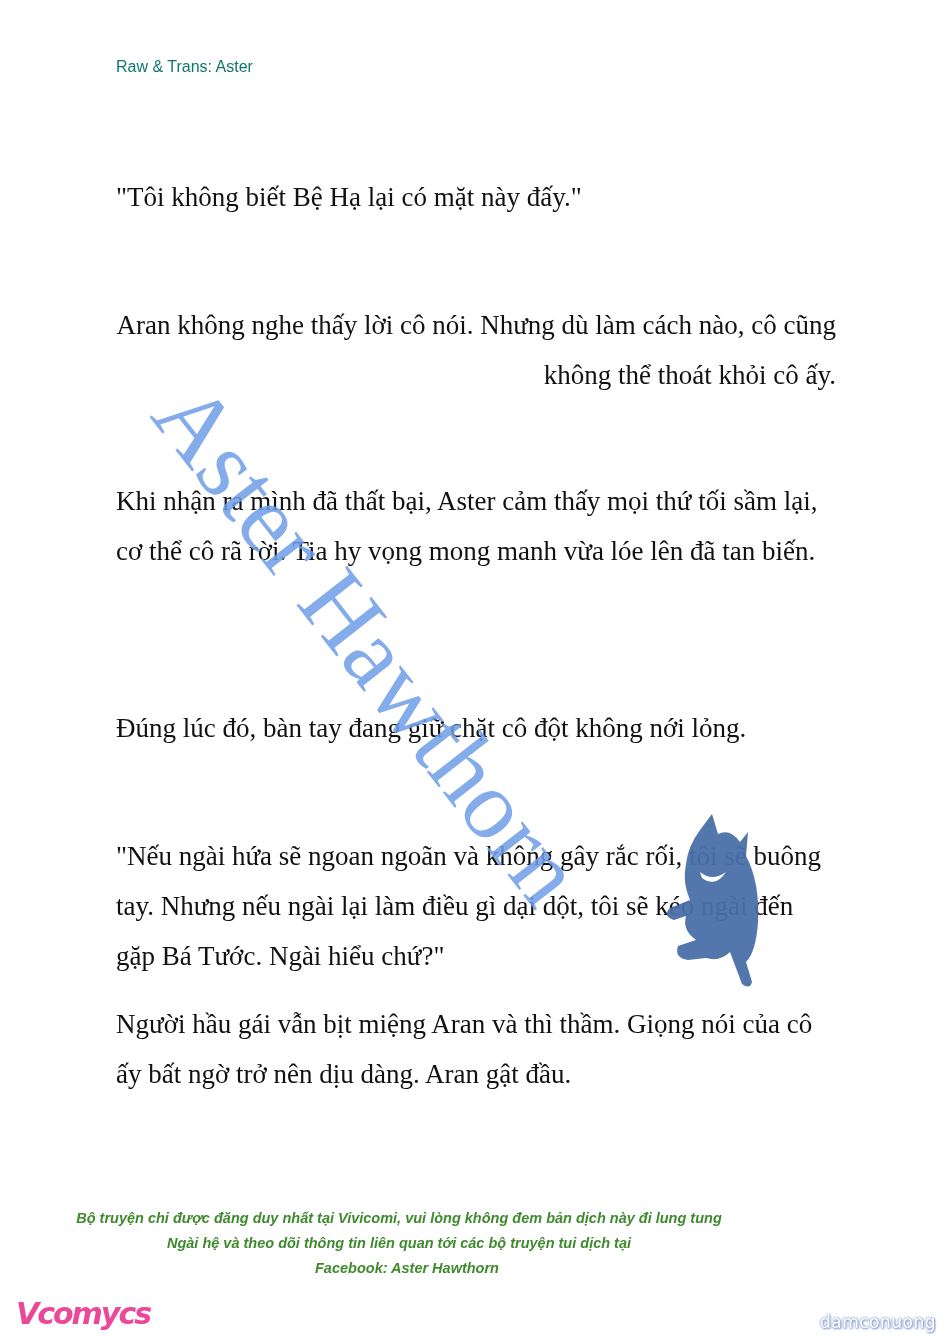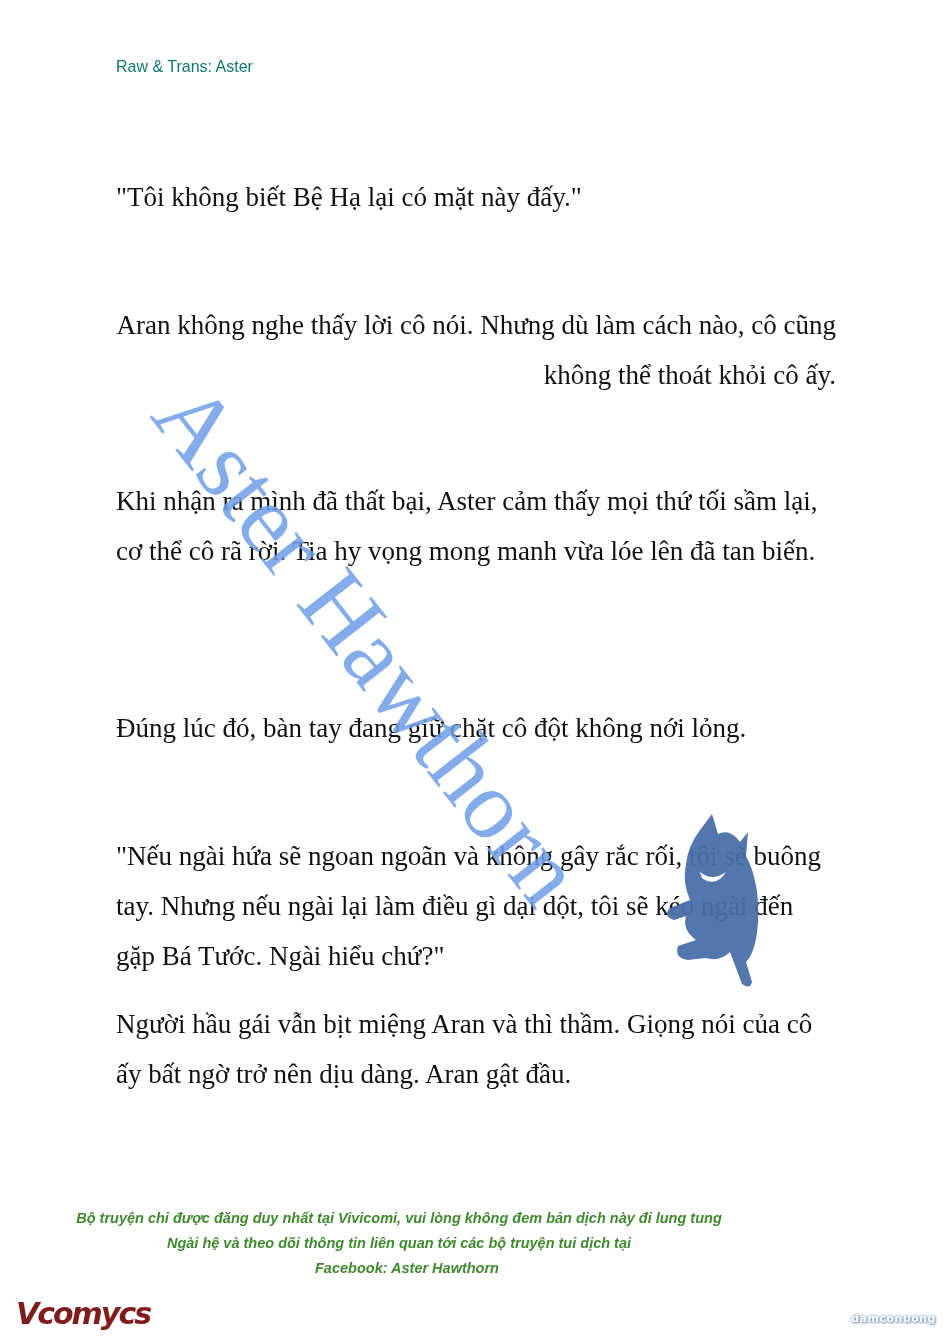--- a/index.html
+++ b/index.html
@@ -27,28 +27,27 @@
     }
     .cat { position: absolute; left: 660px; top: 812px; z-index: 4; }
     .notice {
       position: absolute; left: 0; width: 798px; text-align: center;
       font-family: "Liberation Sans", sans-serif; font-style: italic; font-weight: bold;
       font-size: 14.5px; color: #3f8a2e;
     }
     .logo-left {
       position: absolute; left: 16px; top: 1296px;
       font-family: "DejaVu Sans", sans-serif; font-style: italic; font-weight: bold;
-      font-size: 30px; color: #7f1d1d; letter-spacing: -2px;
+      font-size: 30px; color: #ec4899; letter-spacing: -2px;
     }
     .logo-right {
       position: absolute; right: 14px; top: 1312px;
-      font-family: "DejaVu Sans", sans-serif; font-size: 11px; color: #fff;
+      font-family: "DejaVu Sans", sans-serif; font-size: 17px; color: #fff;
       text-shadow: 0 0 3px #8aa2cf, 0 0 2px #8aa2cf, 1px 1px 2px #7f95c8;
       letter-spacing: 0.5px;
-      font-weight: bold;
     }
   </style>
 </head>
 <body>
 
 <div class="header">Raw &amp; Trans: Aster</div>
 
 <div class="para" style="top:172px;">"Tôi không biết Bệ Hạ lại có mặt này đấy."</div>
 <div class="para" style="top:300px;text-align:right;">Aran không nghe thấy lời cô nói. Nhưng dù làm cách nào, cô cũng không thể thoát khỏi cô ấy.</div>
 <div class="para" style="top:476px;">Khi nhận ra mình đã thất bại, Aster cảm thấy mọi thứ tối sầm lại, cơ thể cô rã rời. Tia hy vọng mong manh vừa lóe lên đã tan biến.</div>

